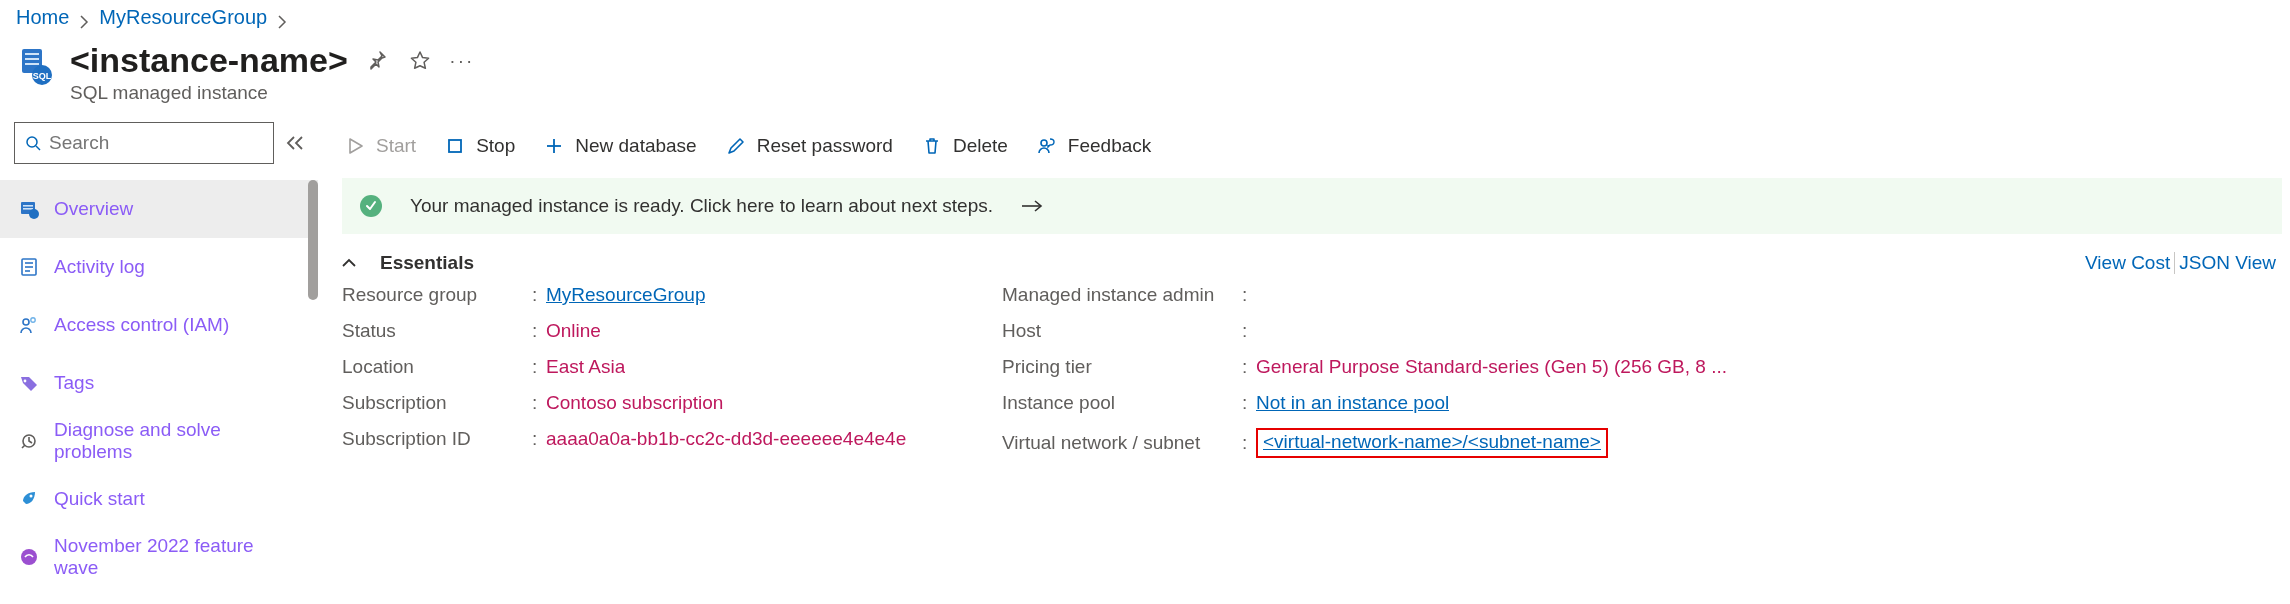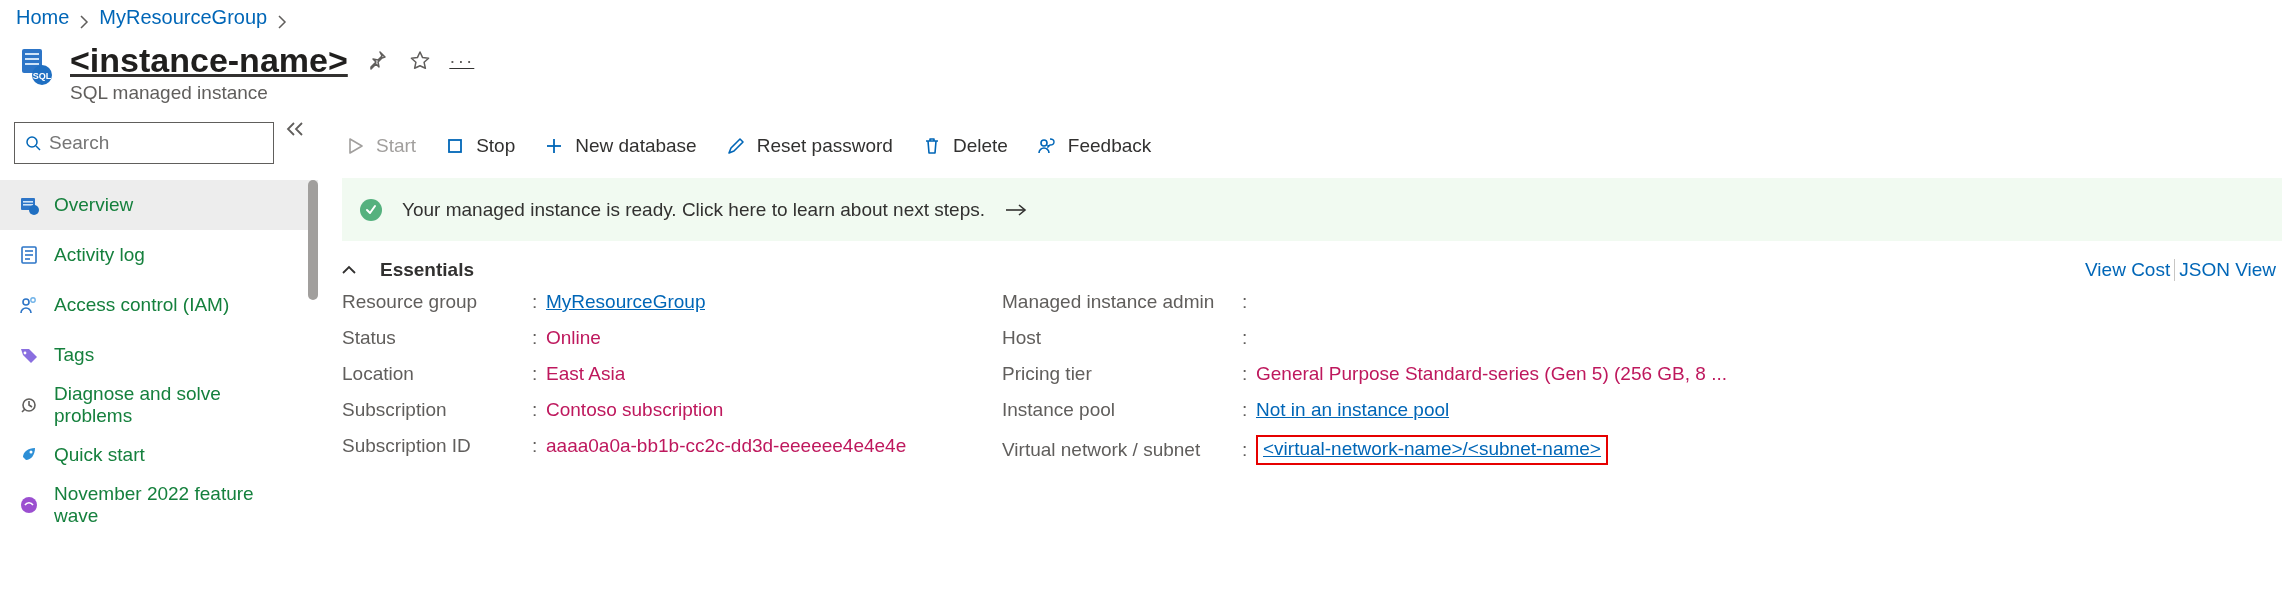--- a/index.html
+++ b/index.html
@@ -30,21 +30,21 @@
     align-items: flex-start;
     gap: 14px;
     padding: 4px 16px 18px 16px;
   }
   .resource-icon {
     width: 40px; height: 40px;
     flex-shrink: 0;
     margin-top: 4px;
   }
   .title-block { display: flex; flex-direction: column; }
-  .title-row { display: flex; align-items: center; gap: 18px; text-decoration: underline; }
+  .title-row { display: flex; align-items: center; gap: 18px; }
   .title-row h1 { font-size: 34px; font-weight: 600; color: #201f1e; }
   .title-actions { display: flex; align-items: center; gap: 18px; color: #605e5c; }
   .title-actions .icn { width: 24px; height: 24px; display:flex; align-items:center; justify-content:center; cursor:pointer; }
   .subtitle { font-size: 19px; color: #605e5c; margin-top: 2px; }
 
   
   .body {
     display: flex;
     height: calc(100% - 110px);
   }
@@ -52,21 +52,21 @@
   
   .left {
     width: 318px;
     flex-shrink: 0;
     border-right: none;
     display: flex;
     flex-direction: column;
   }
   .search-row {
     display: flex;
-    align-items: flex-start;
+    align-items: center;
     gap: 12px;
     padding: 0 14px 12px 14px;
   }
   .search-box {
     flex: 1;
     display: flex;
     align-items: center;
     border: 1px solid #605e5c;
     height: 42px;
     padding: 0 10px;
@@ -83,25 +83,25 @@
     flex: 1;
     overflow: hidden;
   }
   .nav {
     padding-top: 4px;
   }
   .nav-item {
     display: flex;
     align-items: center;
     gap: 14px;
-    height: 50px;
+    height: 58px;
     padding: 0 18px;
     cursor: pointer;
     font-size: 19px;
-    color: #15803d;
+    color: #8b5cf6;
   }
   .nav-item.selected { background: #ededed; }
   .nav-item .nav-icn { width: 22px; height: 22px; display:flex; align-items:center; justify-content:center; flex-shrink:0; }
   .scroll-track {
     position: absolute;
     right: 0; top: 4px;
     width: 12px;
     height: calc(100% - 8px);
     background: transparent;
   }
@@ -137,24 +137,24 @@
     cursor: pointer;
     font-size: 19px;
   }
   .tbtn.disabled { color: #a19f9d; cursor: default; }
   .tbtn .ticn { width: 22px; height: 22px; display:flex; align-items:center; justify-content:center; }
 
   .banner {
     margin-top: 8px;
     background: #f1faf1;
     border: none;
-    height: 63px;
-    display: flex;
-    align-items: center;
-    gap: 20px;
+    height: 56px;
+    display: flex;
+    align-items: center;
+    gap: 28px;
     padding: 0 18px;
     font-size: 19px;
     color: #323130;
   }
   .banner .checkmark {
     width: 22px; height: 22px;
     background: #55b17e;
     border-radius: 50%;
     display:flex; align-items:center; justify-content:center;
   }

